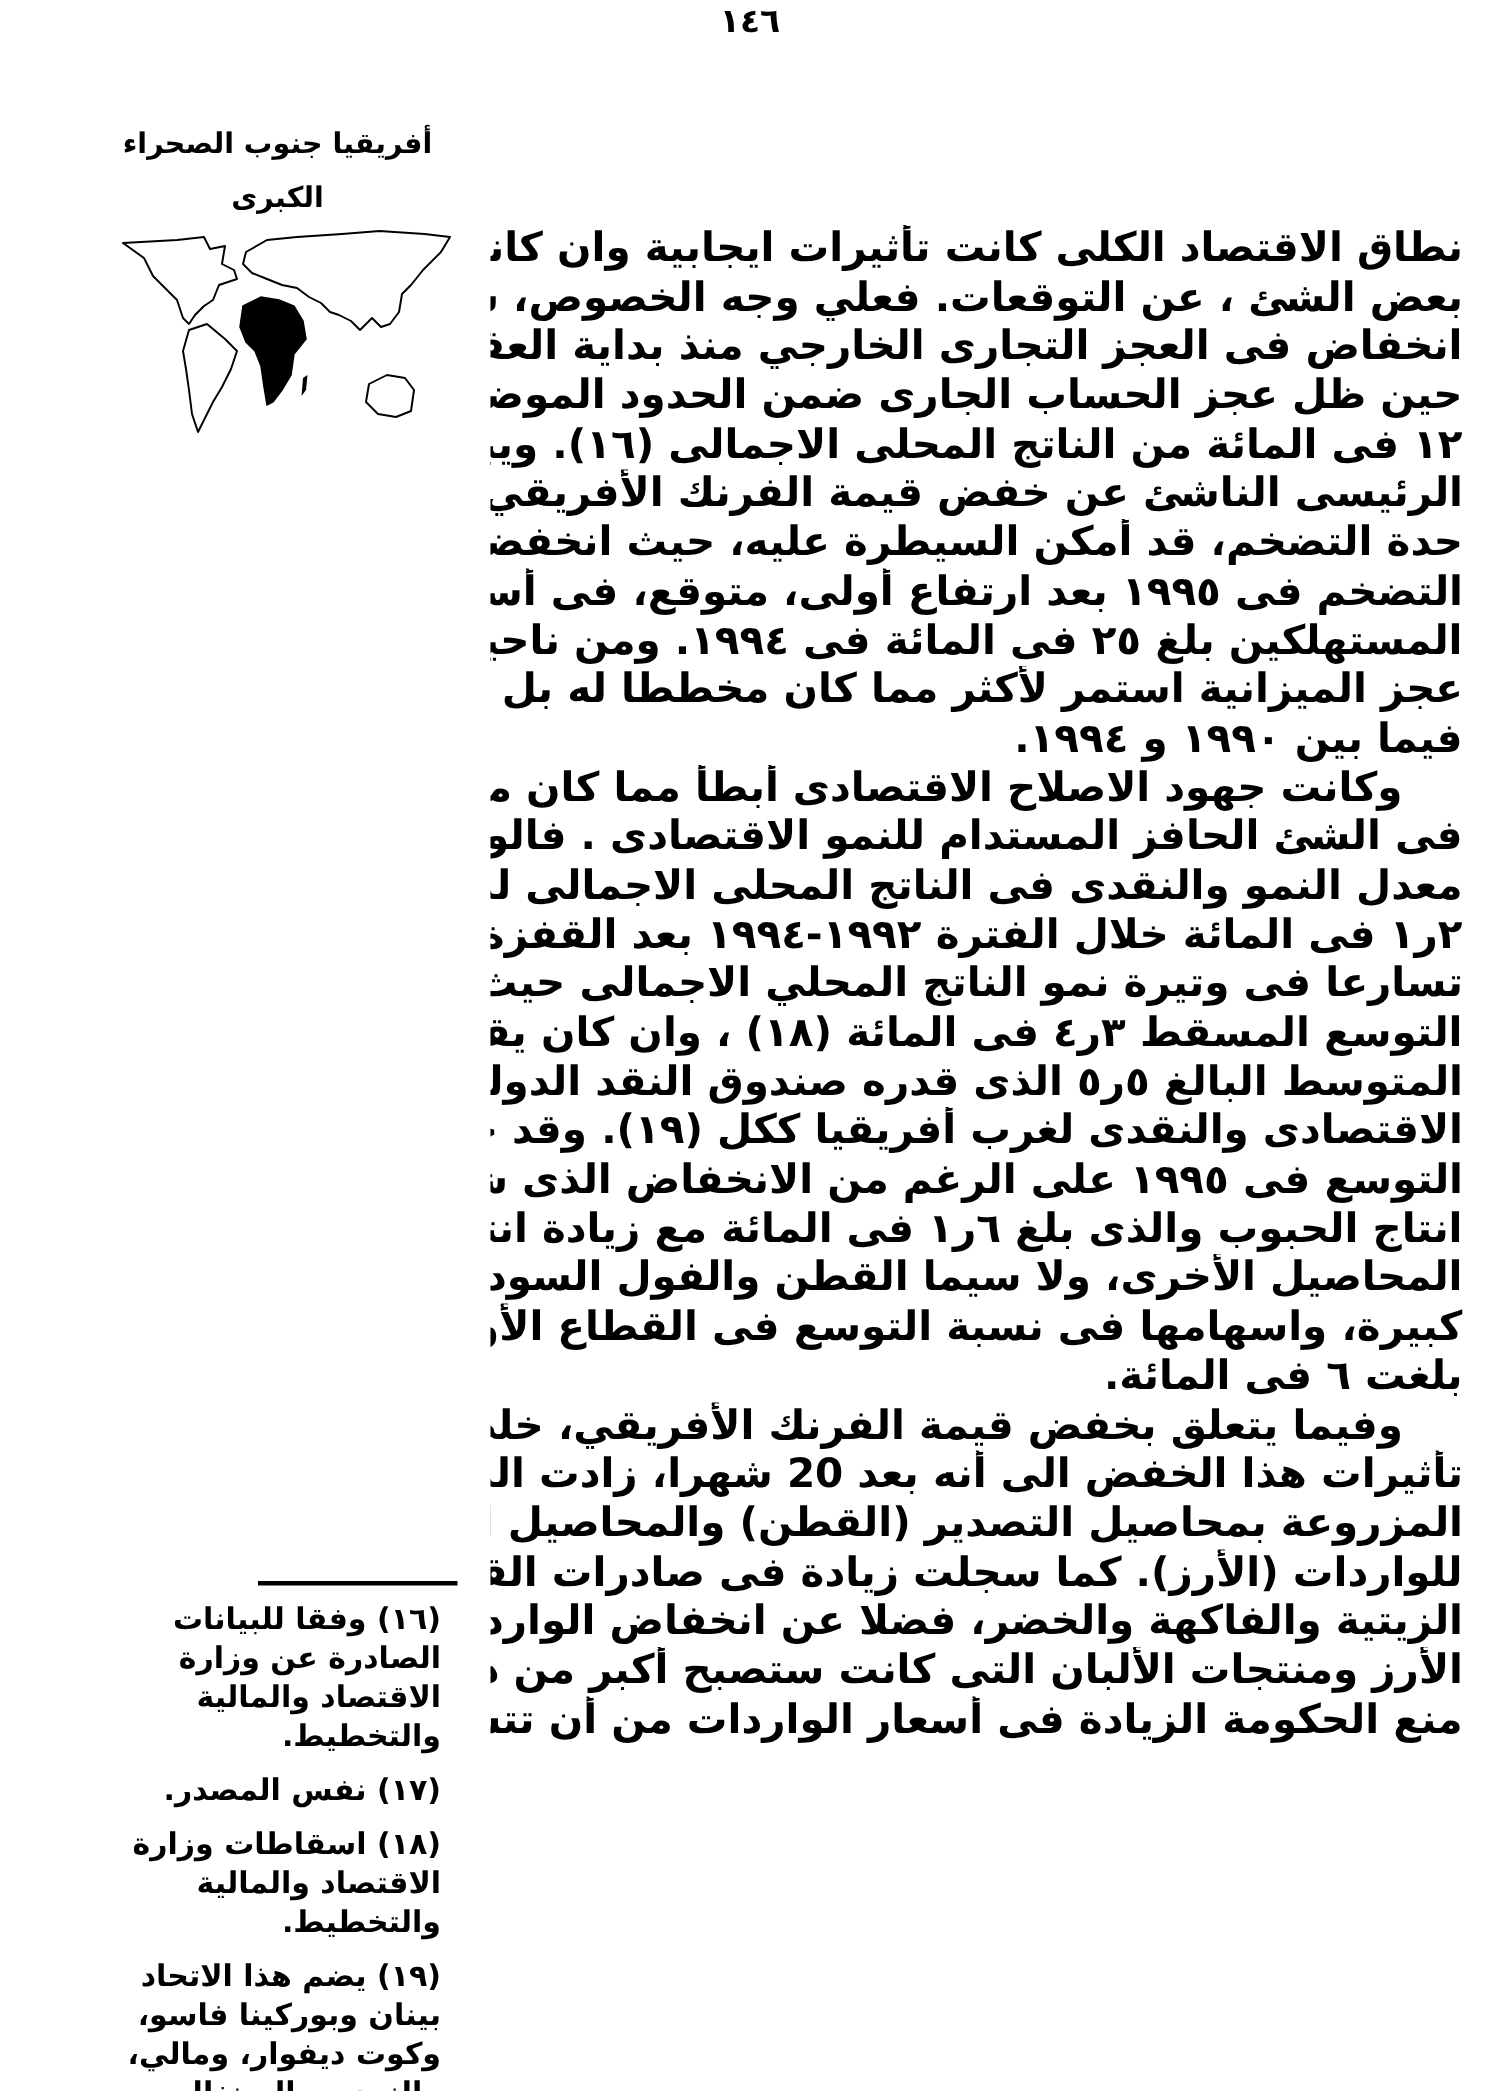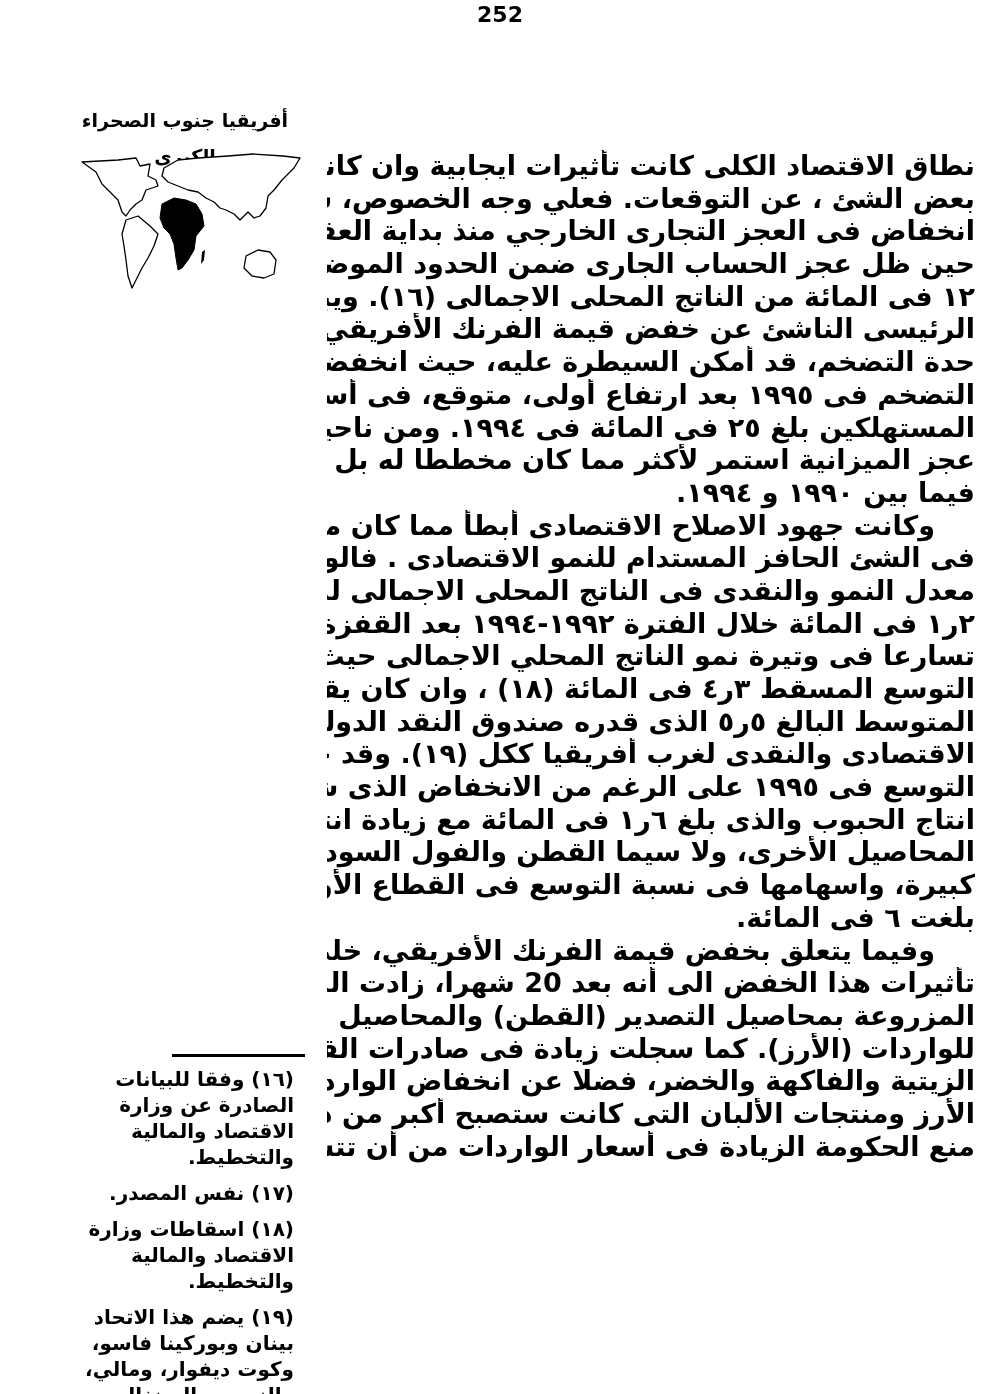--- a/index.html
+++ b/index.html
@@ -1,30 +1,30 @@
 <!DOCTYPE html>
 <html><head>
 <meta charset="utf-8">
 <style>
   html, body { margin: 0; padding: 0; background: #ffffff; }
   body { width: 1000px; height: 1394px; position: relative; overflow: hidden; color: #000; font-family: "DejaVu Sans", sans-serif; }
   .page-number { position: absolute; top: 2px; left: 0; width: 1000px; text-align: center; font-size: 22px; font-weight: bold; direction: rtl; }
-  .sidebar-title { position: absolute; top: 78px; left: 60px; width: 250px; text-align: center; direction: rtl; font-size: 19px; font-weight: bold; line-height: 36px; margin-top: 24px; }
+  .sidebar-title { position: absolute; top: 78px; left: 60px; width: 250px; text-align: center; direction: rtl; font-size: 19px; font-weight: bold; line-height: 36px; }
   .map { position: absolute; top: 150px; left: 78px; width: 230px; height: 150px; }
   .body-text { position: absolute; top: 150px; left: 327px; width: 648px; direction: rtl; text-align: justify; text-align-last: right; font-size: 27px; font-weight: bold; line-height: 32.7px; }
   .body-text .line { display: block; height: 32.7px; white-space: nowrap; overflow: hidden; }
   .body-text .line.indent { padding-right: 40px; }
   .rule { position: absolute; top: 1054px; left: 172px; width: 133px; height: 3px; background: #000; }
   .footnotes { position: absolute; top: 1066px; left: 56px; width: 238px; direction: rtl; text-align: right; font-size: 20px; font-weight: bold; line-height: 26px; }
   .footnote { margin-bottom: 10px; }
 </style>
 </head>
 <body>
 
-<div class="page-number">252</div>
+<div class="page-number">١٤٦</div>
 
 <div class="sidebar-title">
   <div>أفريقيا جنوب الصحراء</div>
   <div>الكبرى</div>
 </div>
 
 <svg class="map" viewBox="0 0 230 150" xmlns="http://www.w3.org/2000/svg">
   <g fill="#fff" stroke="#000" stroke-width="1.3" stroke-linejoin="round">
     <path d="M4,12 L40,10 L58,8 L62,16 L72,14 L70,26 L78,30 L80,36 L68,40 L64,50 L58,54 L52,60 L48,66 L44,62 L40,50 L34,44 L24,34 L18,22 Z"></path>
     <path d="M48,70 L60,66 L72,76 L80,84 L76,96 L70,108 L64,118 L58,130 L54,138 L50,126 L48,110 L46,96 L44,84 Z"></path>

